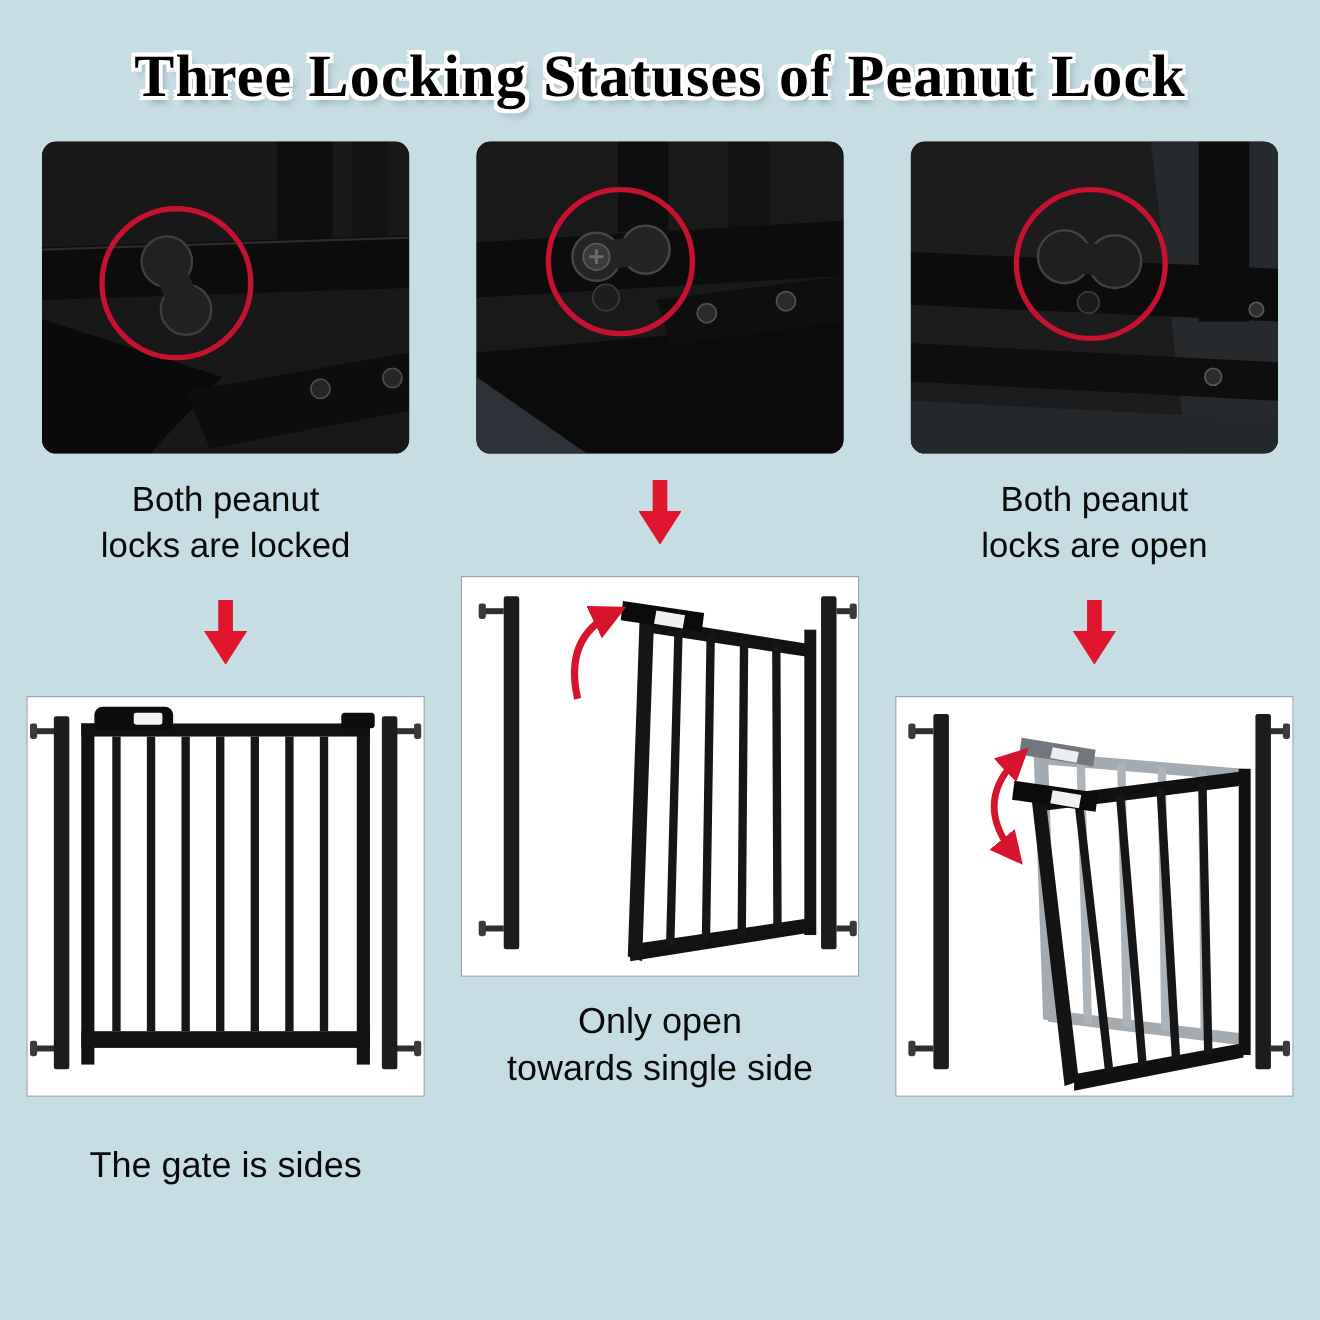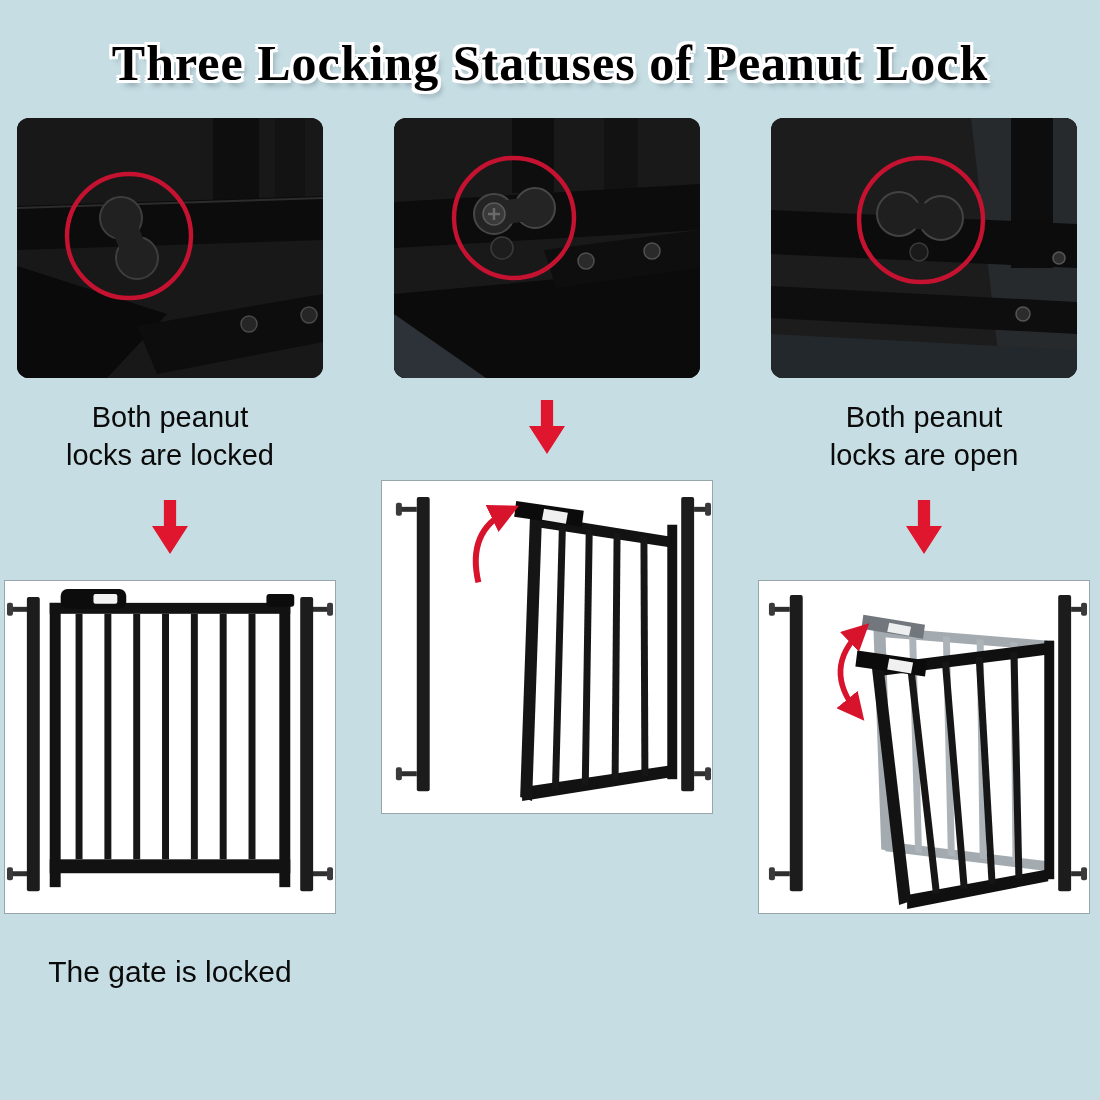--- a/index.html
+++ b/index.html
@@ -18,21 +18,21 @@
     font-size:50px;
     letter-spacing:1px;
     color:#000;
     text-shadow:
       -3px -3px 0 #fff, 0 -3px 0 #fff, 3px -3px 0 #fff,
       -3px 0 0 #fff, 3px 0 0 #fff,
       -3px 3px 0 #fff, 0 3px 0 #fff, 3px 3px 0 #fff,
       -2px -2px 0 #fff, 2px -2px 0 #fff, -2px 2px 0 #fff, 2px 2px 0 #fff,
       4px 6px 5px rgba(60,80,90,0.35);
   }
-  .columns{display:flex;gap:37px;}
+  .columns{display:flex;justify-content:center;gap:22px;}
   .col{width:340px;display:flex;flex-direction:column;align-items:center;}
   .photo{
     width:306px;height:260px;border-radius:12px;overflow:hidden;
     background:#161616;flex:none;
   }
   .photo svg{display:block;width:100%;height:100%;}
   .top-caption{
     height:84px;margin-top:16px;
     display:flex;align-items:center;justify-content:center;
     text-align:center;font-size:29px;line-height:1.32;font-weight:500;
@@ -115,21 +115,21 @@
           <rect x="215" y="33" width="7" height="247" fill="#161616"></rect>
           <rect x="244" y="33" width="7" height="247" fill="#161616"></rect>
 
           <g>
             <rect x="55" y="8" width="66" height="20" rx="7" fill="#0c0c0c"></rect>
             <rect x="88" y="13" width="24" height="10" rx="2" fill="#f2f2f2"></rect>
           </g>
           <rect x="262" y="13" width="28" height="13" rx="3" fill="#0c0c0c"></rect>
         </svg>
       </div>
-      <div class="bottom-caption">The gate is locked</div>
+      <div class="bottom-caption">The gate is sides</div>
     </div>
 
     <div class="col">
       <div class="photo">
         <svg viewBox="0 0 306 260">
           <rect width="306" height="260" fill="#191919"></rect>
           <rect x="118" y="0" width="42" height="75" fill="#0e0e0e"></rect>
           <rect x="210" y="0" width="34" height="85" fill="#121212"></rect>
           <polygon points="0,84 306,66 306,112 0,130" fill="#0c0c0c"></polygon>
           <polygon points="0,176 306,148 306,260 0,260" fill="#0b0b0b"></polygon>
@@ -178,20 +178,22 @@
           <polygon points="204,48 211,49 207,306 200,305" fill="#161616"></polygon>
           <polygon points="232,52 239,53 237,302 230,301" fill="#161616"></polygon>
           <polygon points="259,55 266,56 267,297 260,296" fill="#161616"></polygon>
           <g>
             <polygon points="134,20 202,30 200,46 132,36" fill="#0b0b0b"></polygon>
             <polygon points="162,28 186,32 184,43 160,39" fill="#f0f0f0"></polygon>
           </g>
           <path d="M 96 102 Q 84 50 126 30" stroke="#d8142c" stroke-width="6" fill="none" marker-end="url(#ah2)"></path>
         </svg>
       </div>
+      <div class="bottom-caption">Only open
+towards single side</div>
     </div>
 
     <div class="col">
       <div class="photo">
         <svg viewBox="0 0 306 260">
           <rect width="306" height="260" fill="#1c1c1c"></rect>
           <polygon points="200,0 306,0 306,260 230,260" fill="#262a2d"></polygon>
           <rect x="240" y="0" width="42" height="150" fill="#0d0d0d"></rect>
           <polygon points="0,92 306,106 306,150 0,136" fill="#0c0c0c"></polygon>
           <polygon points="0,168 306,184 306,216 0,200" fill="#0e0e0e"></polygon>

